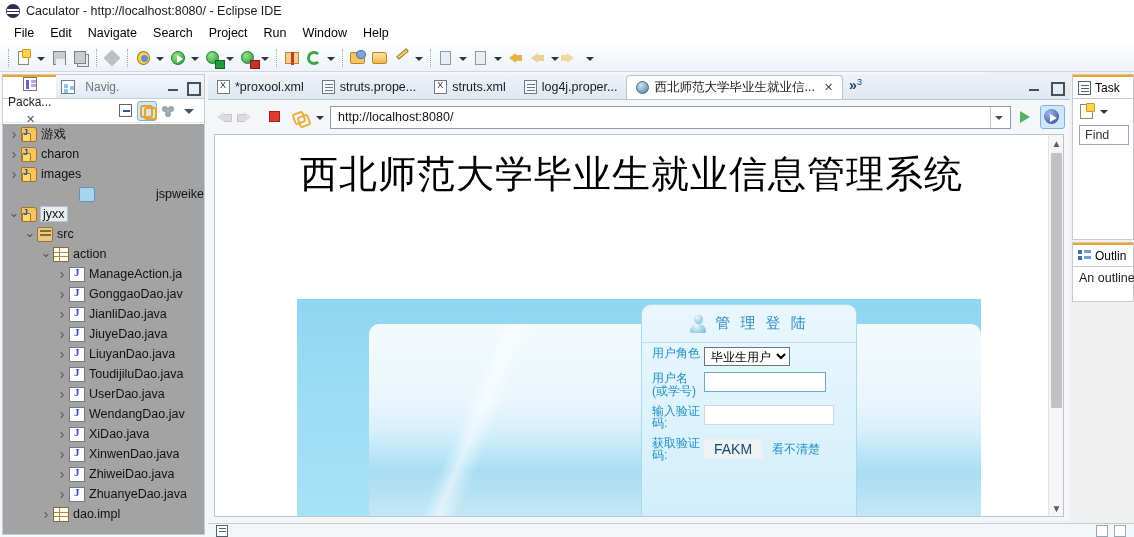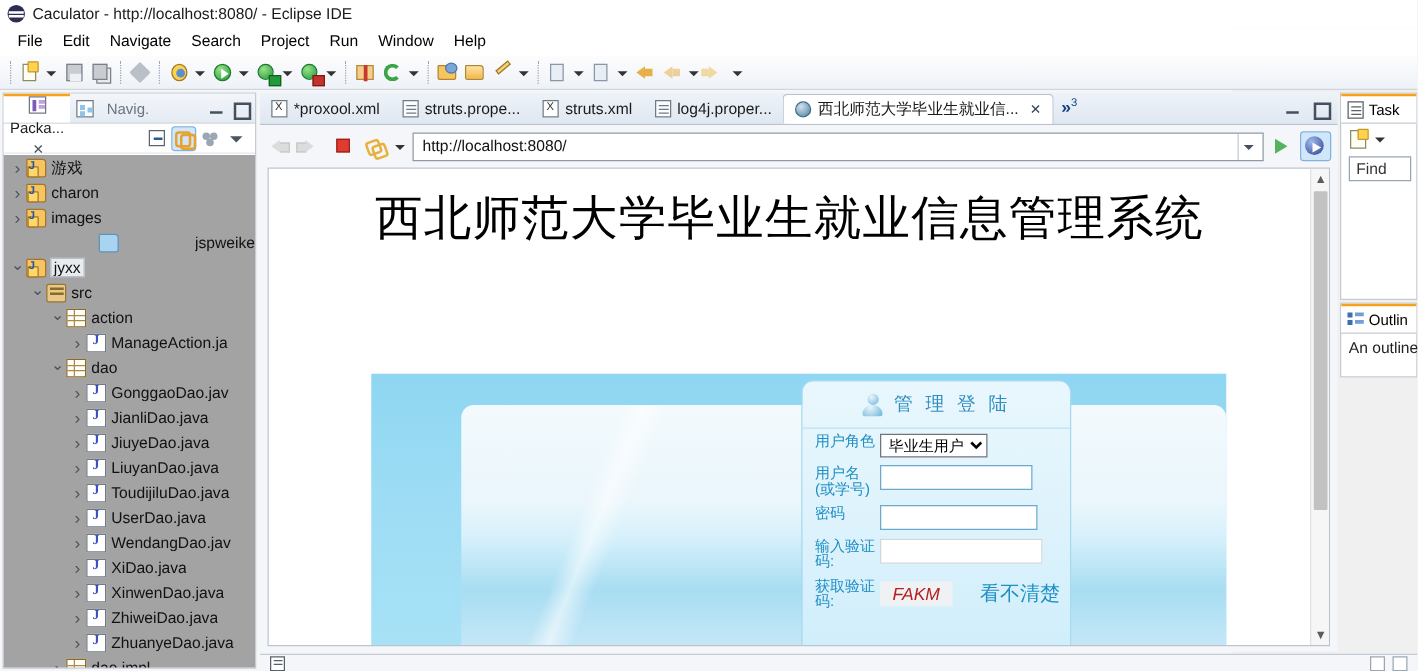--- a/index.html
+++ b/index.html
@@ -292,25 +292,25 @@
   .fselect {
     font-size: 12px; height: 19px; padding: 0 2px;
     border: 1px solid #6b7580; background: #fff;
     font-family: "Liberation Sans", sans-serif;
   }
   .finput {
     height: 20px; width: 122px; border: 1px solid #6aa9cc; background: #ffffff;
   }
   .finput.plain { border: 1px solid #cfd6dc; width: 130px; }
   .captcha {
-    width: 58px; height: 20px; background: #eef2f4; color: #b91c1c;
+    width: 58px; height: 20px; background: #eef2f4; color: #0c4a6e;
     font-size: 14px; display: flex; align-items: center; justify-content: center;
-    font-family: "Liberation Sans", sans-serif; letter-spacing: 0px; font-style: italic;
-  }
-  .cap-link { color: #1f8fc4; font-size: 16px; margin-left: 22px; }
+    font-family: "Liberation Sans", sans-serif; letter-spacing: 0px;
+  }
+  .cap-link { color: #1f8fc4; font-size: 12px; margin-left: 10px; }
 
   
   .vscroll {
     position: absolute; right: 0; top: 0; bottom: 0; width: 15px;
     background: #f6f6f6; border-left: 1px solid #e2e2e2;
   }
   .vs-up, .vs-down {
     position: absolute; left: 0; width: 15px; height: 16px;
     display: flex; align-items: center; justify-content: center;
     font-size: 10px; color: #5d5d5d;
@@ -521,25 +521,20 @@
         <div class="trow" style="padding-left: 36px;">
           <span class="tarrow open"></span>
           <span class="ticon ic-pkg"></span>
           <span class="tlabel">action</span>
         </div>
         <div class="trow" style="padding-left: 52px;">
           <span class="tarrow closed"></span>
           <span class="ticon ic-java"></span>
           <span class="tlabel">ManageAction.ja</span>
         </div>
-        <div class="trow" style="padding-left: 36px;">
-          <span class="tarrow open"></span>
-          <span class="ticon ic-pkg"></span>
-          <span class="tlabel">dao</span>
-        </div>
         <div class="trow" style="padding-left: 52px;">
           <span class="tarrow closed"></span>
           <span class="ticon ic-java"></span>
           <span class="tlabel">GonggaoDao.jav</span>
         </div>
         <div class="trow" style="padding-left: 52px;">
           <span class="tarrow closed"></span>
           <span class="ticon ic-java"></span>
           <span class="tlabel">JianliDao.java</span>
         </div>
@@ -670,24 +665,20 @@
                 <option>毕业生用户</option>
               </select>
             </div>
 
             <div class="frow" style="padding-top:6px">
               <span class="flabel" style="white-space:pre-line">用户名
 (或学号)</span>
               <input class="finput" type="text" style="">
             </div>
 
-            <div class="frow" style="padding-top:6px">
-              <span class="flabel">密码</span>
-              <input class="finput" type="password" style="width: 126px;">
-            </div>
 
             <div class="frow" style="padding-top:7px">
               <span class="flabel" style="line-height:12px">输入验证码:</span>
               <input class="finput plain" type="text" style="">
             </div>
 
             <div class="frow" style="padding-top:8px; align-items:center">
               <span class="flabel" style="line-height:12px">获取验证码:</span>
               <span class="captcha">FAKM</span>
               <span class="cap-link">看不清楚</span>

